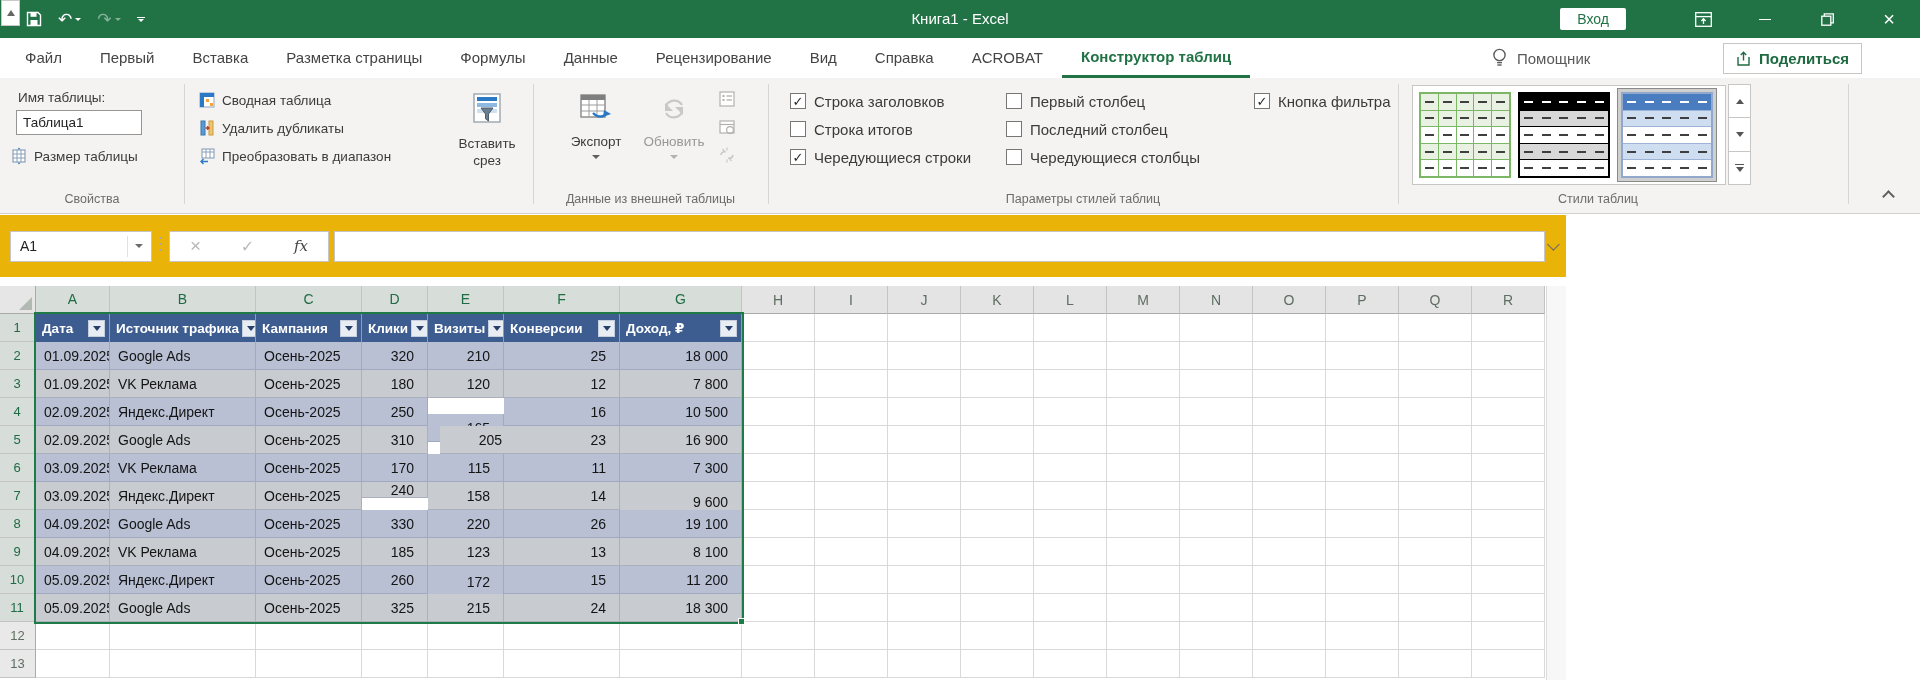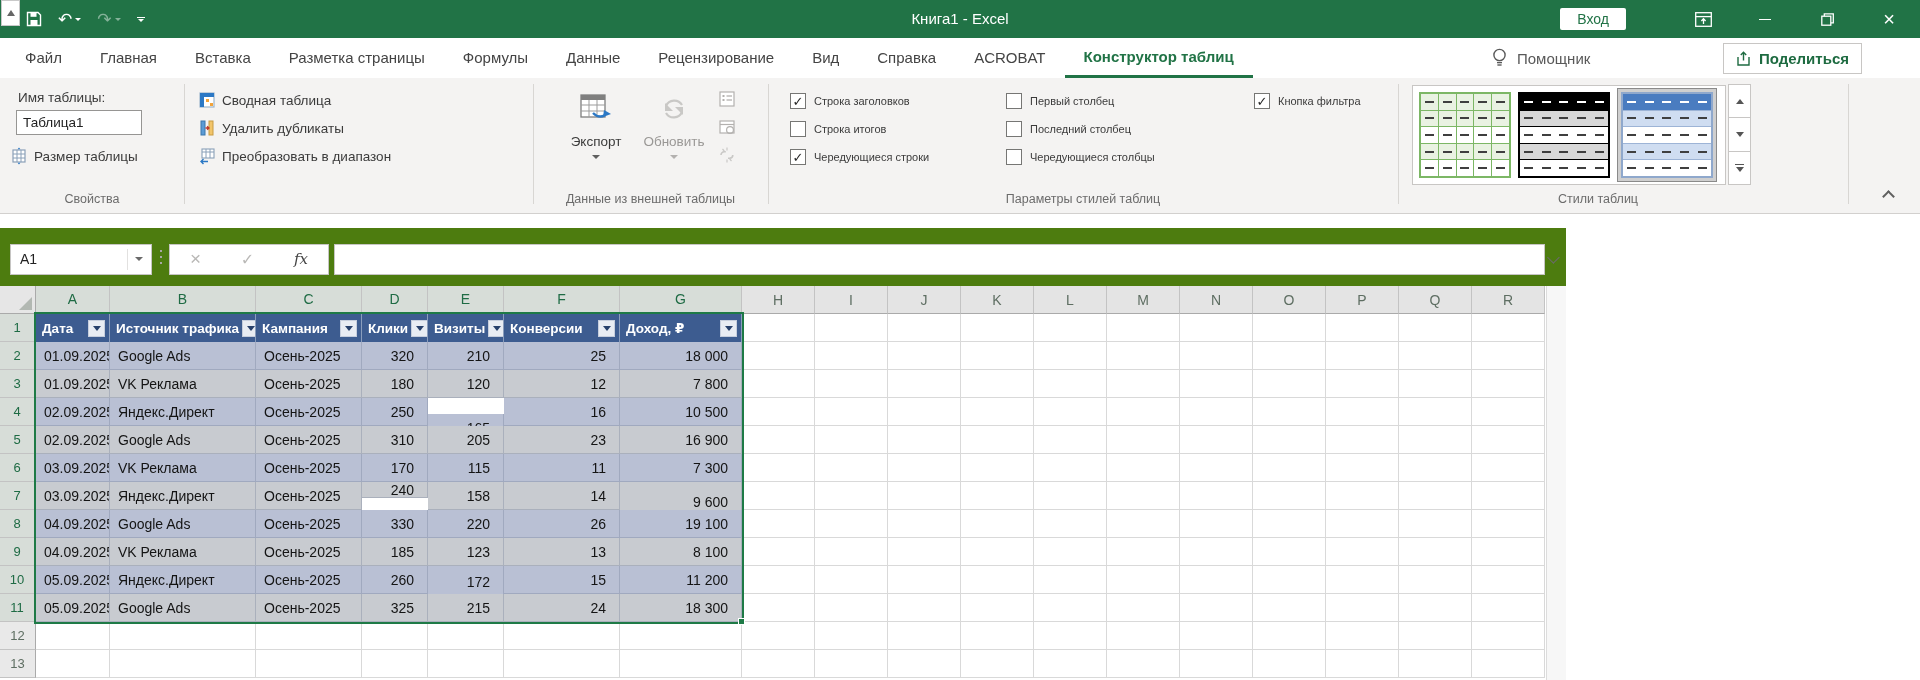--- a/index.html
+++ b/index.html
@@ -45,37 +45,37 @@
   #tname { position:absolute; left:16px; top:32px; width:126px; height:25px; border:1px solid #969593;
     font-size:13.5px; padding:0 6px; background:#fff; color:#222; font-family:inherit; }
   .bigbtn { position:absolute; top:6px; display:flex; flex-direction:column; align-items:center; height:104px; }
   .bigbtn .blab { font-size:13.5px; color:#3b3b3b; line-height:17px; text-align:center; }
   .bigbtn.disabled .blab { color:#9a9896; }
   .chev-dn { width:0; height:0; border-left:4px solid transparent; border-right:4px solid transparent; border-top:4px solid #5f5f5f; margin-top:5px; }
   .smicon { position:absolute; width:22px; height:22px; display:flex; align-items:center; justify-content:center; }
   .cbrow { position:absolute; display:flex; align-items:center; gap:8px; height:22px; }
   .cb { width:16px; height:16px; background:#fff; border:1px solid #767674; display:flex; align-items:center;
     justify-content:center; font-size:13px; color:#262626; line-height:1; }
-  .cbl { font-size:11px; color:#3b3b3b; white-space:nowrap; }
+  .cbl { font-size:15px; color:#3b3b3b; white-space:nowrap; }
   #gallery { position:absolute; left:1412px; top:7px; width:314px; height:100px; background:#fff;
     border:1px solid #c8c6c4; display:flex; align-items:center; gap:7px; padding:5px 6px; }
   .swatch { width:92px; height:86px; display:flex; flex-direction:column; }
   .swatch-wrap-sel { background:#cfcfcf; border:1px solid #8a8a8a; padding:3px; }
   .gal-scroll { position:absolute; left:1728px; top:7px; width:23px; height:100px; display:flex; flex-direction:column; }
   .gal-btn { flex:1; background:#fff; border:1px solid #c8c6c4; display:flex; flex-direction:column;
     align-items:center; justify-content:center; margin-top:-1px; }
   .tri-up-g { width:0; height:0; border-left:4px solid transparent; border-right:4px solid transparent; border-bottom:5px solid #555; }
   .tri-dn-g { width:0; height:0; border-left:4px solid transparent; border-right:4px solid transparent; border-top:5px solid #555; }
   .more-bar { width:9px; border-top:1.5px solid #555; margin-bottom:2px; }
   .chev-up-glyph { width:9px; height:9px; border-left:2px solid #5f5f5f; border-top:2px solid #5f5f5f;
     transform:rotate(45deg); }
 
   
-  #fbar { position:absolute; top:215px; left:0; width:1566px; height:62px; background:#4d7c0f;
-    display:flex; align-items:center;margin-top:13px; }
+  #fbar { position:absolute; top:215px; left:0; width:1566px; height:62px; background:#eab308;
+    display:flex; align-items:center; }
   #namebox { margin-left:10px; width:142px; height:31px; background:#fff; border:1px solid #c6c5c3;
     display:flex; align-items:center; font-size:14px; color:#222; padding-left:9px; }
   #namebox .grow { flex:1; }
   .nb-sep { width:1px; height:21px; background:#e2e1e0; margin-right:7px; }
   .tri-dn-d { width:0; height:0; border-left:4px solid transparent; border-right:4px solid transparent;
     border-top:4px solid #6a6a6a; margin-right:8px; }
   .fb-dots { width:3px; height:18px; margin:0 7px;
     background-image:repeating-linear-gradient(#a9a8a6 0 2px, transparent 2px 6px); background-size:2px 100%;
     background-repeat:no-repeat; background-position:center; }
   #fb-btns { width:160px; height:31px; background:#fff; border:1px solid #c6c5c3; display:flex;
@@ -176,21 +176,21 @@
             <path d="M3.3 3.2 V0.8 h9 v9 h-2.5" fill="none" stroke="#fff" stroke-width="1.3"></path>
           </svg>
       </div>
       <div class="tb-ic close-glyph">×</div>
     </div>
   </div>
 
   <div id="tabrow">
     <div id="tab-strip">
         <div class="tab">Файл</div>
-        <div class="tab">Главная</div>
+        <div class="tab">Первый</div>
         <div class="tab">Вставка</div>
         <div class="tab">Разметка страницы</div>
         <div class="tab">Формулы</div>
         <div class="tab">Данные</div>
         <div class="tab">Рецензирование</div>
         <div class="tab">Вид</div>
         <div class="tab">Справка</div>
         <div class="tab">ACROBAT</div>
         <div class="tab active">Конструктор таблиц</div>
       </div>
@@ -249,20 +249,31 @@
     </div>
     <div class="ritem" style="left:198px; top:66px;">
       <svg width="18" height="18" viewBox="0 0 18 18">
           <rect x="4" y="2" width="12" height="9" fill="#fff" stroke="#8aa0b8" stroke-width="1.1"></rect>
           <line x1="4" y1="5" x2="16" y2="5" stroke="#8aa0b8"></line>
           <line x1="8" y1="2" x2="8" y2="11" stroke="#8aa0b8"></line>
           <line x1="12" y1="2" x2="12" y2="11" stroke="#8aa0b8"></line>
           <path d="M10 14.5 H3 M5.5 12 3 14.5 5.5 17" fill="none" stroke="#2b78c5" stroke-width="1.4"></path>
         </svg>
       <span>Преобразовать в диапазон</span>
+    </div>
+    <div class="bigbtn" style="left:446px; width:82px;">
+      <svg width="32" height="34" viewBox="0 0 32 34" style="margin-top:8px">
+          <rect x="3" y="2" width="26" height="28" fill="#fff" stroke="#9aa5ad" stroke-width="1.4"></rect>
+          <rect x="6" y="5" width="20" height="4" fill="#2b78c5"></rect>
+          <rect x="6" y="11" width="20" height="4" fill="#8fb9e3"></rect>
+          <rect x="6" y="17" width="20" height="4" fill="#cfe0f1"></rect>
+          <path d="M10 16 h12 l-4.5 6 v7 l-3 -2.2 v-4.8z" fill="#6b7d8f" stroke="#4d5c6b"></path>
+        </svg>
+      <span class="blab" style="margin-top:9px">Вставить</span>
+      <span class="blab">срез</span>
     </div>
     <div class="vsep" style="left:533px;"></div>
 
     <div class="bigbtn" style="left:558px; width:76px;">
       <svg width="34" height="32" viewBox="0 0 34 32" style="margin-top:9px">
           <rect x="2" y="2" width="24" height="22" fill="#fff" stroke="#7f7f7f" stroke-width="1.3"></rect>
           <rect x="2" y="2" width="24" height="5" fill="#7f7f7f"></rect>
           <line x1="2" y1="12" x2="26" y2="12" stroke="#9b9b9b"></line>
           <line x1="2" y1="18" x2="26" y2="18" stroke="#9b9b9b"></line>
           <line x1="10" y1="7" x2="10" y2="24" stroke="#9b9b9b"></line>
@@ -779,21 +790,21 @@
       <div class="cell" style="left: 1107px; top: 112px; width: 73px; height: 28px;"></div>
       <div class="cell" style="left: 1180px; top: 112px; width: 73px; height: 28px;"></div>
       <div class="cell" style="left: 1253px; top: 112px; width: 73px; height: 28px;"></div>
       <div class="cell" style="left: 1326px; top: 112px; width: 73px; height: 28px;"></div>
       <div class="cell" style="left: 1399px; top: 112px; width: 73px; height: 28px;"></div>
       <div class="cell" style="left: 1472px; top: 112px; width: 73px; height: 28px;"></div>
       <div class="tdc plain" style="left: 36px; top: 140px; width: 74px; height: 28px;">02.09.2025</div>
       <div class="tdc plain" style="left: 110px; top: 140px; width: 146px; height: 28px;">Google Ads</div>
       <div class="tdc plain" style="left: 256px; top: 140px; width: 106px; height: 28px;">Осень-2025</div>
       <div class="tdc plain num" style="left: 362px; top: 140px; width: 66px; height: 28px;">310</div>
-      <div class="tdc plain num" style="left: 428px; top: 140px; width: 76px; height: 28px; text-align: center;">205</div>
+      <div class="tdc plain num" style="left: 440px; top: 140px; width: 76px; height: 28px; text-align: center;">205</div>
       <div class="tdc plain num" style="left: 504px; top: 140px; width: 116px; height: 28px;">23</div>
       <div class="tdc plain num" style="left: 620px; top: 140px; width: 122px; height: 28px;">16 900</div>
       <div class="cell" style="left: 742px; top: 140px; width: 73px; height: 28px;"></div>
       <div class="cell" style="left: 815px; top: 140px; width: 73px; height: 28px;"></div>
       <div class="cell" style="left: 888px; top: 140px; width: 73px; height: 28px;"></div>
       <div class="cell" style="left: 961px; top: 140px; width: 73px; height: 28px;"></div>
       <div class="cell" style="left: 1034px; top: 140px; width: 73px; height: 28px;"></div>
       <div class="cell" style="left: 1107px; top: 140px; width: 73px; height: 28px;"></div>
       <div class="cell" style="left: 1180px; top: 140px; width: 73px; height: 28px;"></div>
       <div class="cell" style="left: 1253px; top: 140px; width: 73px; height: 28px;"></div>

